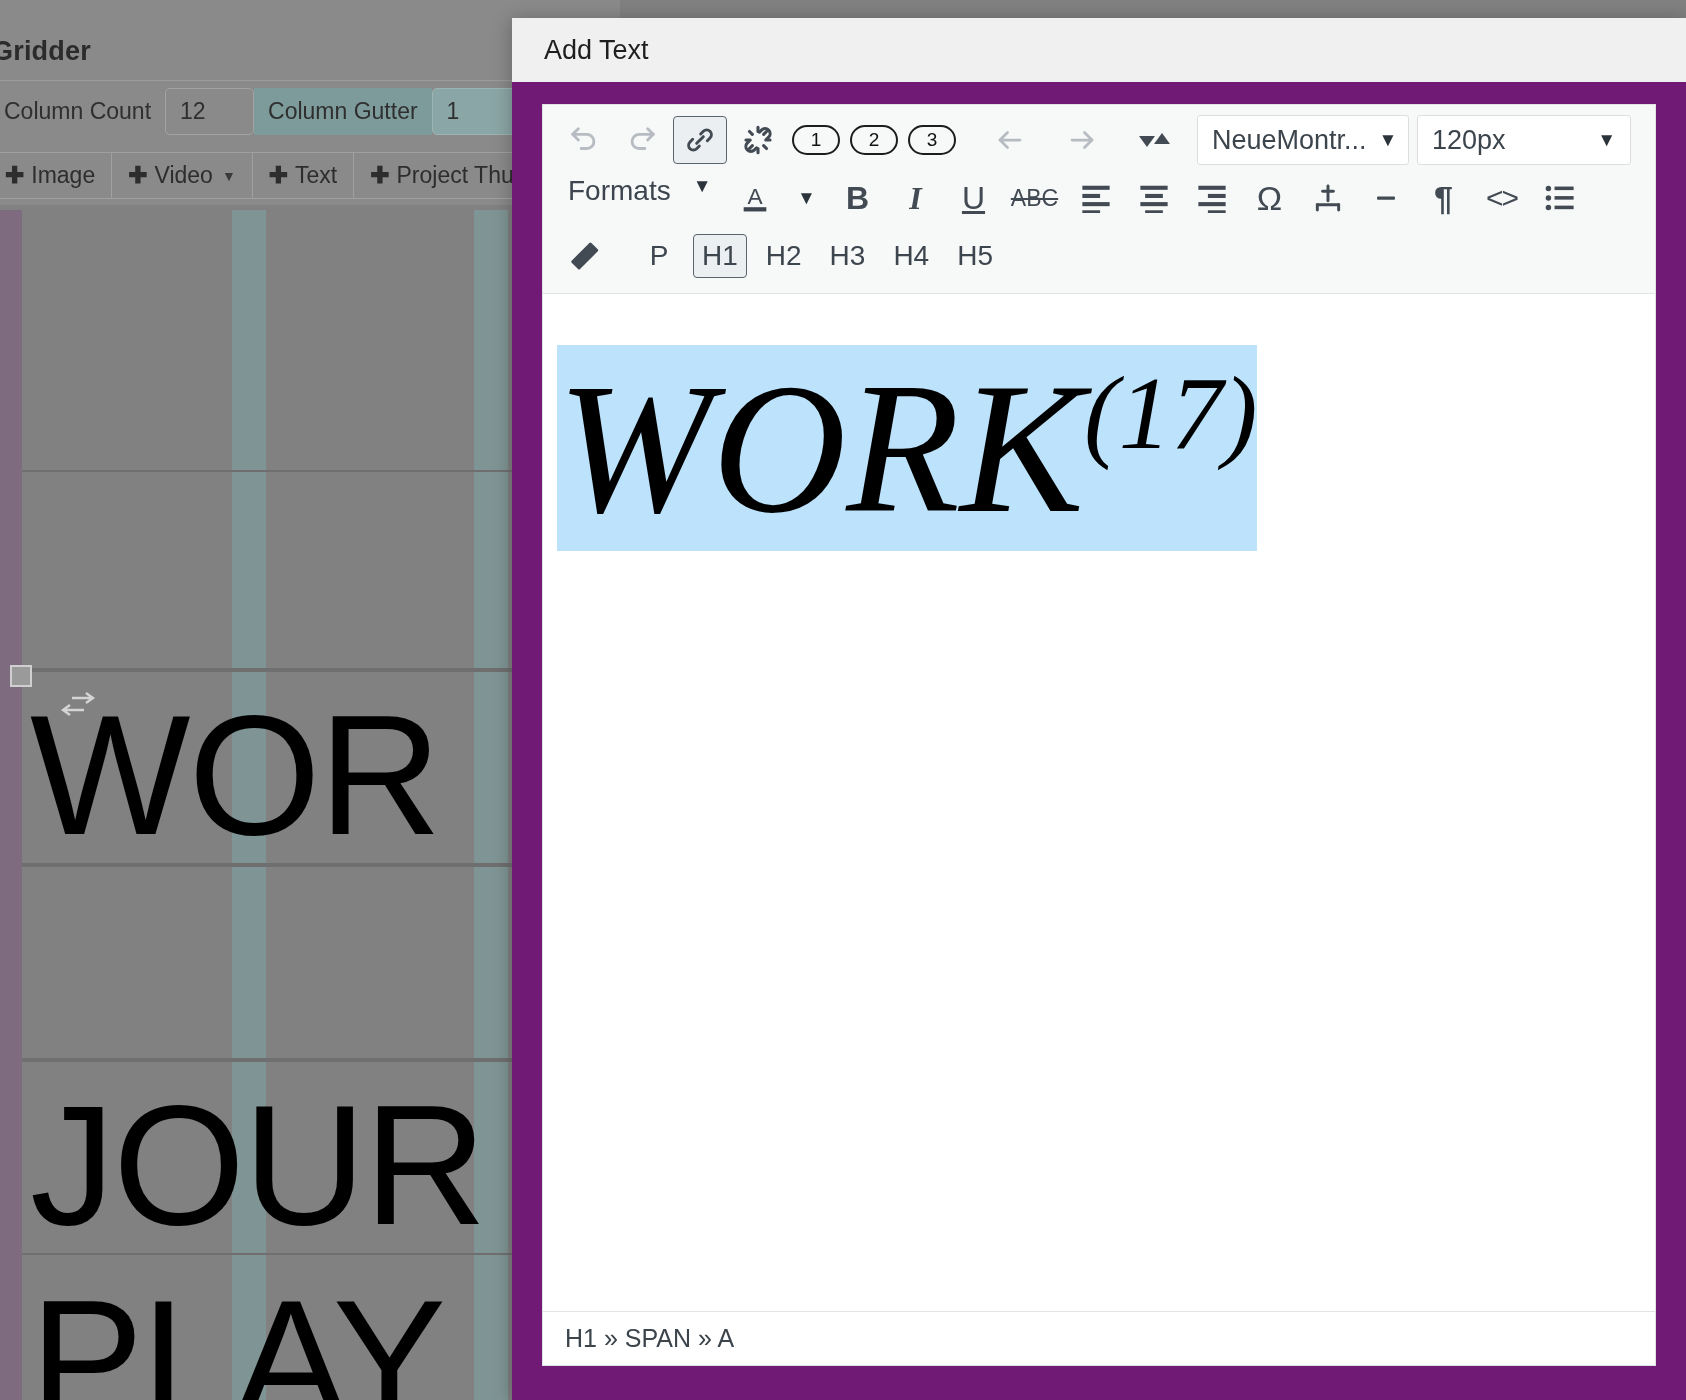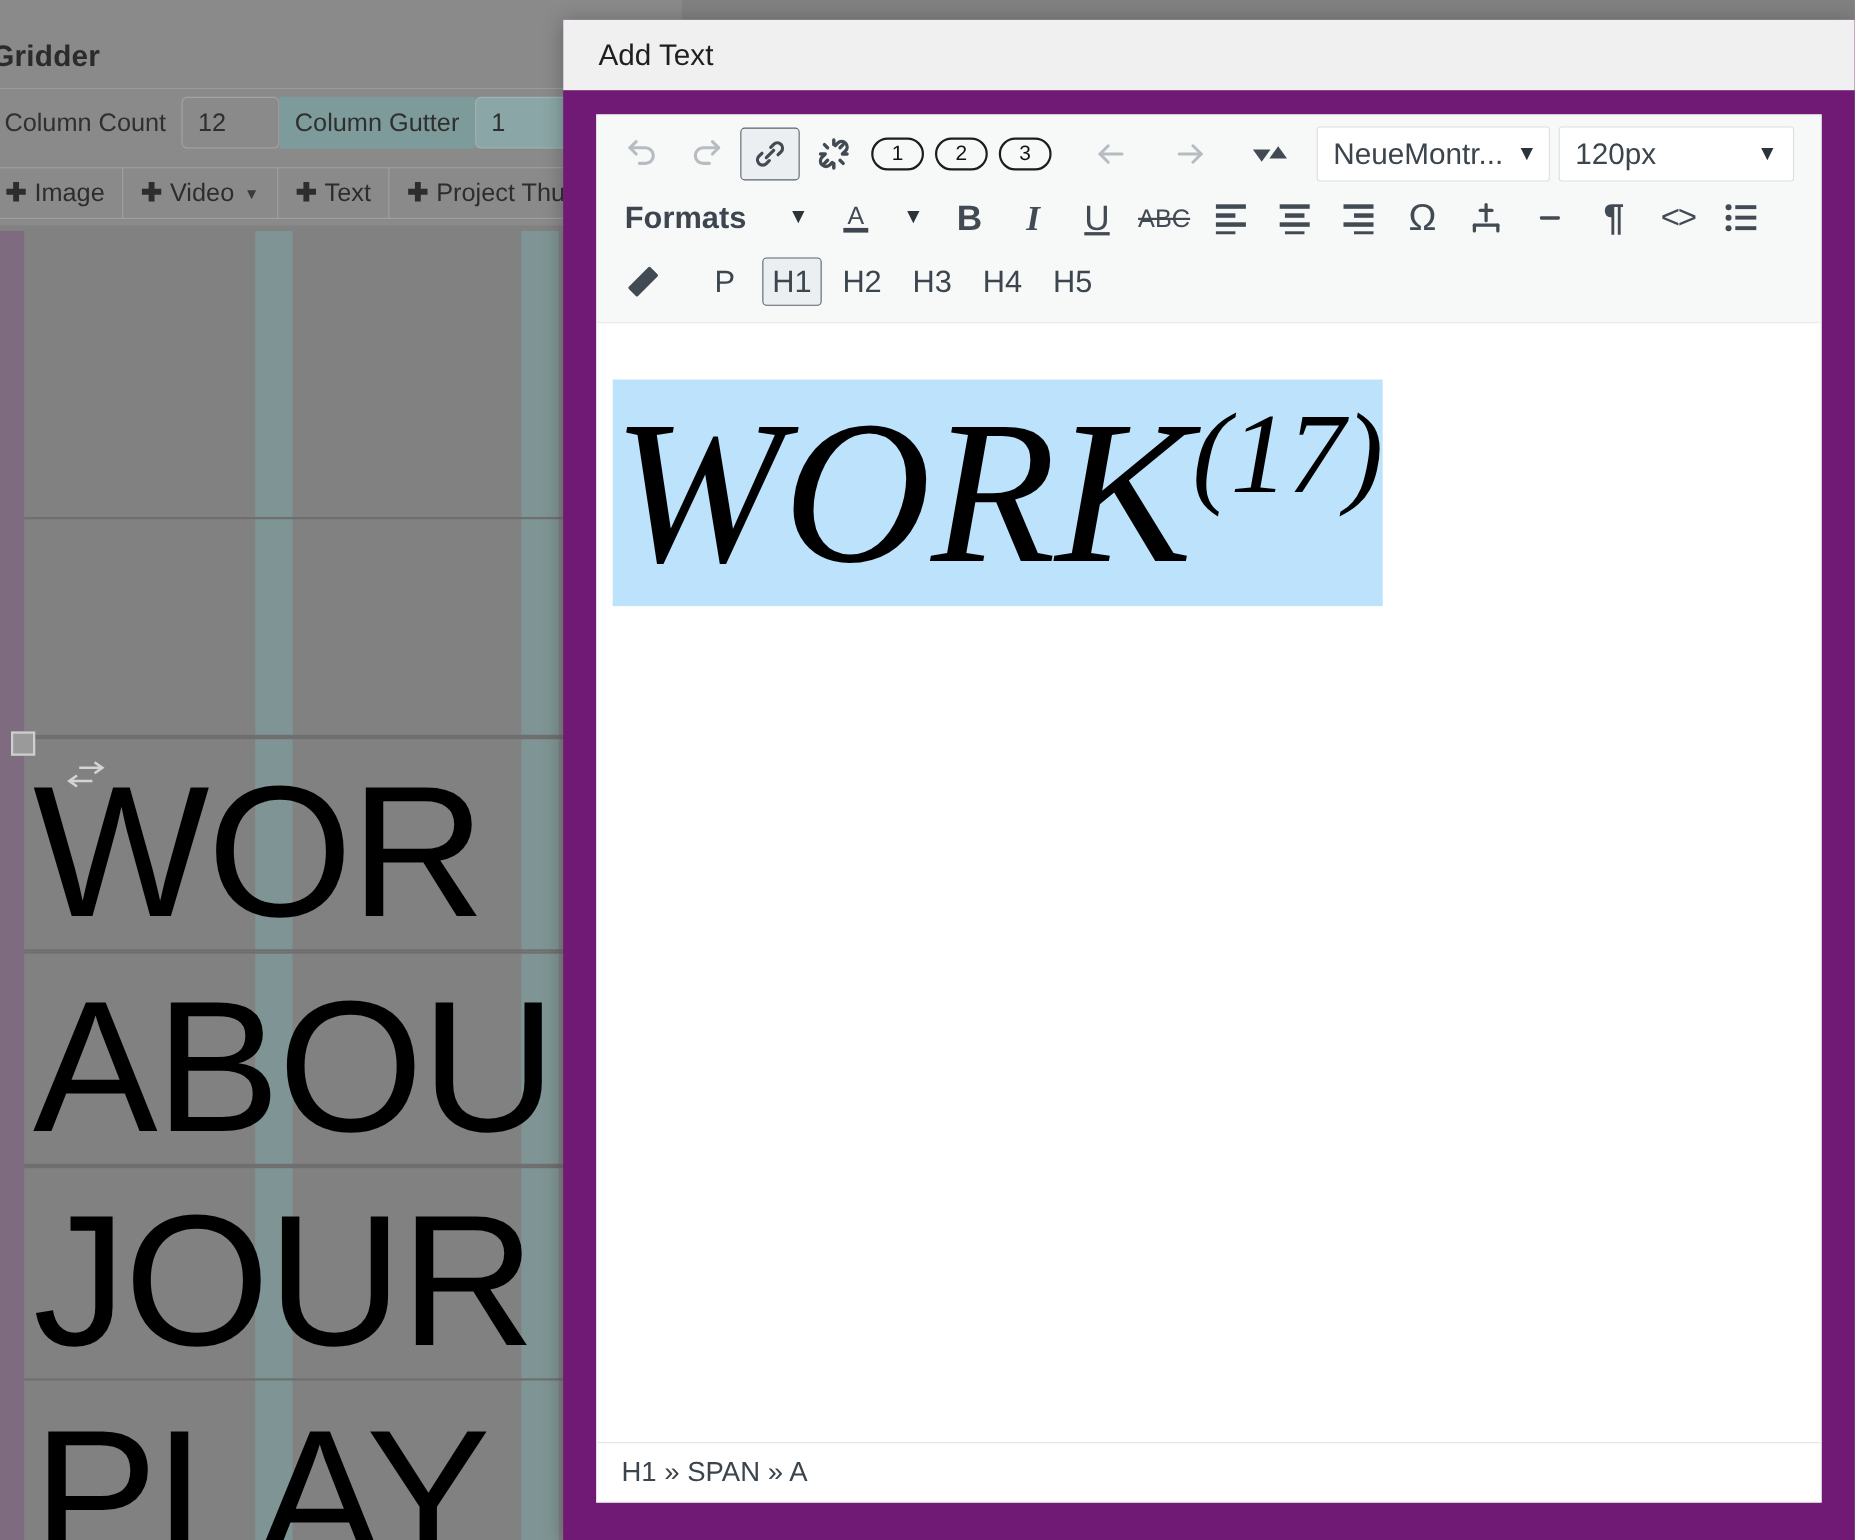--- a/index.html
+++ b/index.html
@@ -131,23 +131,23 @@
   .tb-select {
     display: flex; align-items: center; justify-content: space-between;
     height: 50px; border: 1px solid #dcdfe1; background: #fff;
     border-radius: 3px; padding: 0 14px; margin-right: 8px;
     font-size: 27px; color: #3c444c;
   }
   #font-family-select { width: 212px; }
   #font-size-select { width: 214px; }
   .sel-caret { font-size: 19px; color: #2c343b; margin-left: 12px; }
   .tb-label-btn {
-    display: flex; align-items: center; gap: 26px;
+    display: flex; align-items: flex-start; gap: 10px;
     height: 48px; padding: 0 10px; margin-right: 10px;
-    font-size: 28px; color: #3d464f; border: 1px solid transparent; border-radius: 4px; font-weight: bold;
+    font-size: 28px; color: #3d464f; border: 1px solid transparent; border-radius: 4px;
   }
   .heading-btn {
     display: flex; align-items: center; justify-content: center;
     height: 44px; min-width: 48px; padding: 0 8px; margin-right: 10px;
     font-size: 28px; color: #3d464f;
     border: 1px solid transparent; border-radius: 4px;
   }
   .heading-btn.active { background: #eceff1; border-color: #5a646e; }
 
   #editor-body {
@@ -177,21 +177,20 @@
     <div class="guide-col guide-purple"></div>
     <div class="guide-col guide-teal-1"></div>
     <div class="guide-col guide-teal-2"></div>
 
     <div class="canvas-block" style="top:260px;height:200px;"></div>
     <div class="canvas-block" style="top:460px;height:195px;"></div>
     <div class="canvas-block" style="top:655px;height:195px;"></div>
     <div class="canvas-block" style="top:850px;height:195px;"></div>
 
     <div class="canvas-word" style="top:480px;">WOR</div>
-    <div class="canvas-word" style="top:675px;">ABOU</div>
     <div class="canvas-word" style="top:870px;">JOUR</div>
     <div class="canvas-word" style="top:1065px;">PLAY</div>
 
     <div id="selection-handle"></div>
     <div id="resize-cursor">
       <svg viewBox="0 0 40 32" width="40" height="32" fill="none" stroke="currentColor" stroke-width="2.4">
         <path d="M14 8 h20 M28 3 l7 5 -7 5"></path>
         <path d="M26 20 h-20 M12 15 l-7 5 7 5"></path>
       </svg>
     </div>

